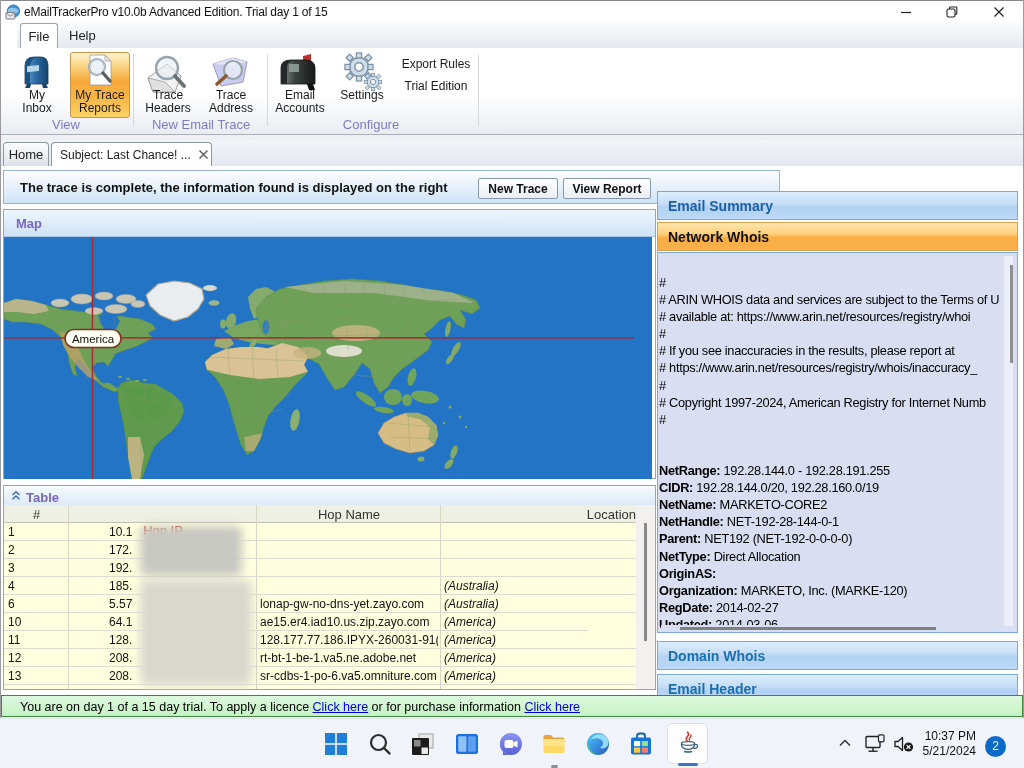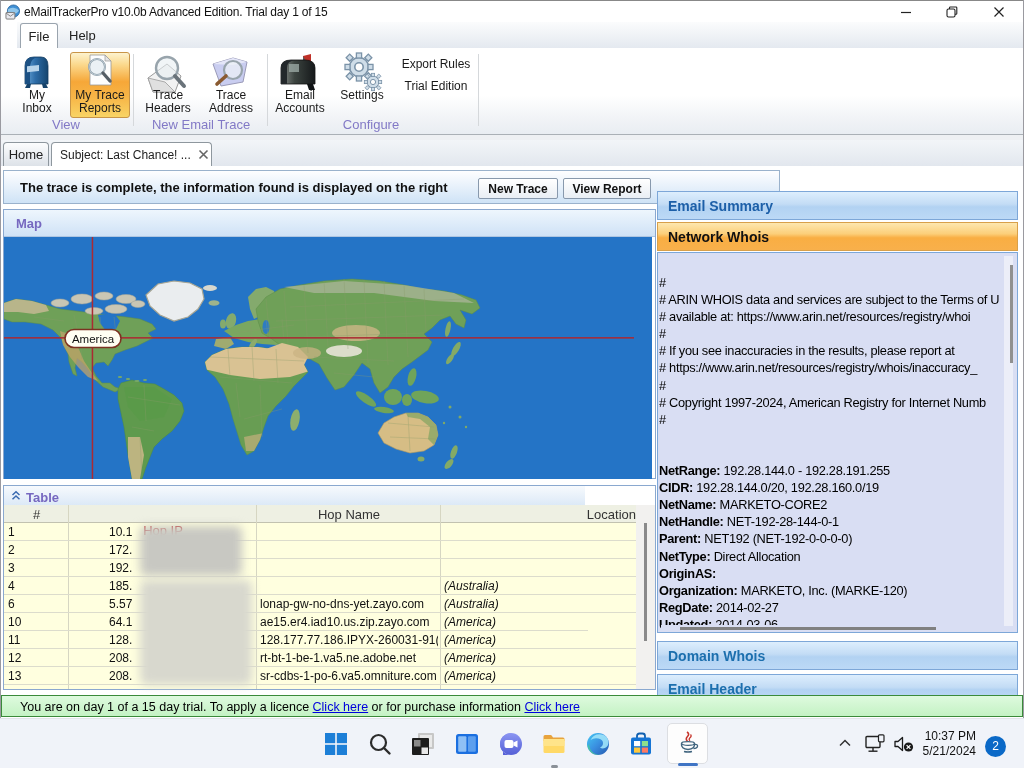--- a/index.html
+++ b/index.html
@@ -36,21 +36,21 @@
 
 #msgbar { left:2px; top:4px; width:777px; height:34px; border:1px solid #9ab2cc; background:linear-gradient(#fefeff,#cfe3f6); font-size:13px; color:#111;font-weight:bold; }
 #msgbar .btn { position:absolute; top:7px; height:21px; border:1px solid #8899ad; border-radius:2px; background:linear-gradient(#ffffff,#e9eef4); font-size:12px; text-align:center; color:#111; padding-top:3px; }
 
 #mappanel { left:2px; top:43px; width:653px; height:270px; border:1px solid #8aa8cf; background:#fff; }
 #maphdr { left:0; top:0; width:651px; height:27px; background:linear-gradient(#eef6fd,#cfe2f6); border-bottom:1px solid #aec6e2; }
 #maphdr span { position:absolute; left:12px; top:6px; font-size:13px; font-weight:bold; color:#7668c0; }
 #mapbody { left:0px; top:27px; width:648px; height:242px; overflow:hidden; }
 
 #tablepanel { left:2px; top:319px; width:653px; height:205px; border:1px solid #8aa8cf; background:#fff; }
-#tablehdr { left:0; top:0; width:581px; height:19px; background:linear-gradient(#f7fafd,#dce9f7); }
+#tablehdr { left:0; top:0; width:651px; height:19px; background:linear-gradient(#f7fafd,#dce9f7); }
 #tablehdr span { position:absolute; left:22px; top:4px; font-size:13px; font-weight:bold; color:#7668c0; }
 
 
 #rightpane { left:656px; top:12px; width:361px; height:520px;margin-top:13px; }
 .band { position:absolute; left:0; width:361px; height:29px; border:1px solid #7da7d8; }
 .bluband { background:linear-gradient(#ddeefd 0%,#c3dcf5 45%,#b2d2f2 55%,#bcd9f6 100%); }
 .band span { position:absolute; left:10px; top:6px; font-size:14px; font-weight:bold; }
 #whoisbox { left:0; top:61px; width:361px; height:381px; border:1px solid #7da7d8; background:#d9def3; }
 #whoistext { position:absolute; left:1px; top:21px; font-size:12.8px; letter-spacing:-0.3px; line-height:17.1px; color:#000; white-space:pre; overflow:hidden; width:346px; height:368px;}
 

